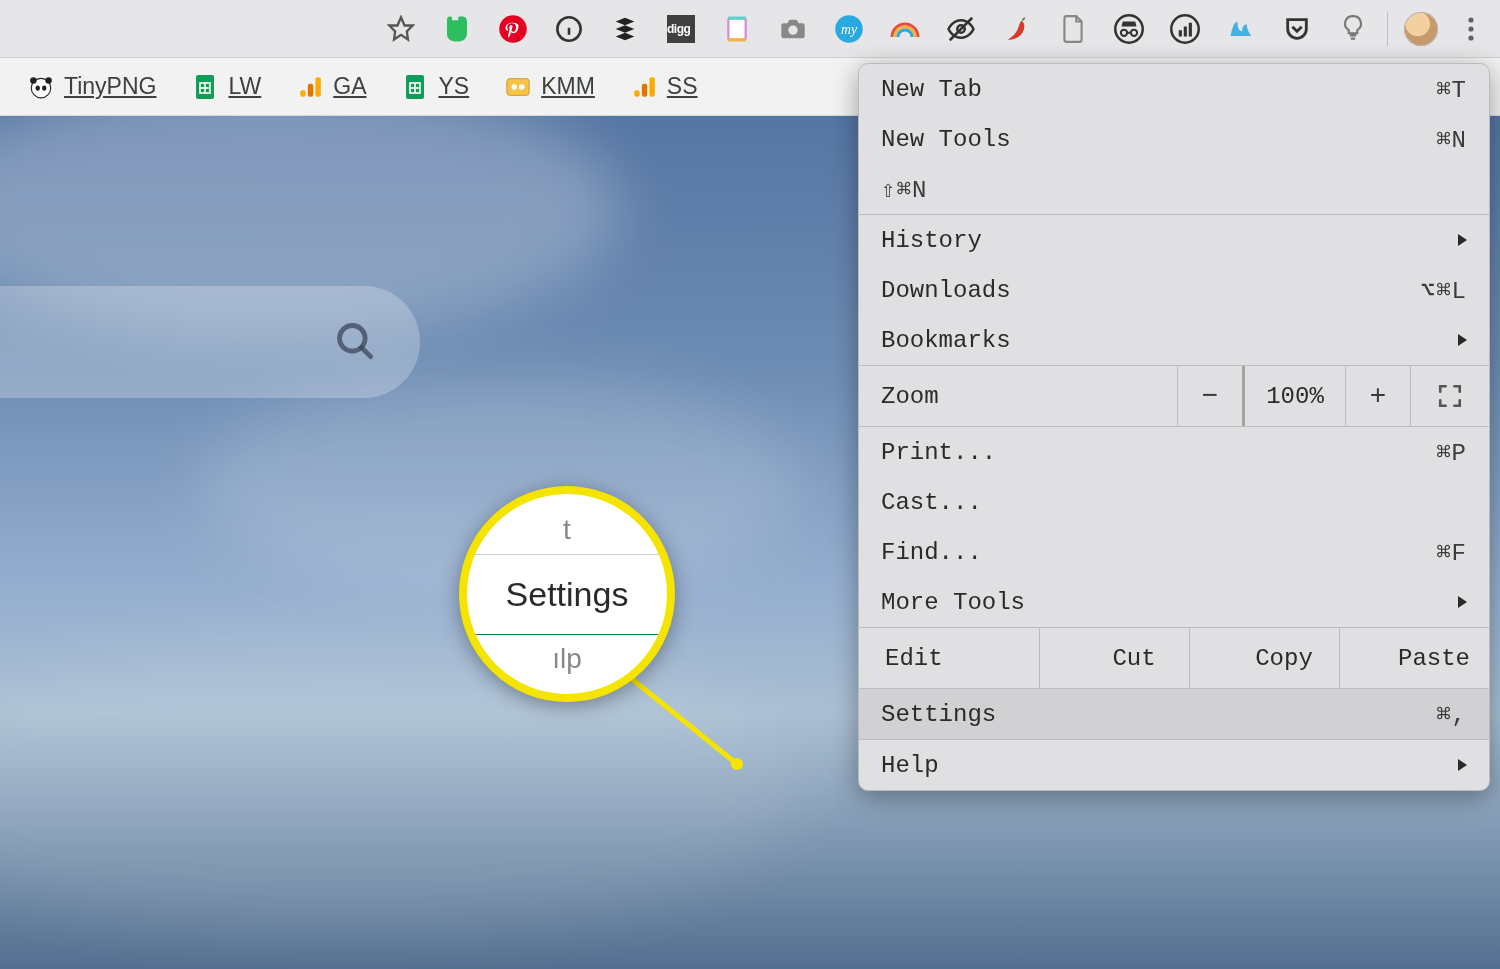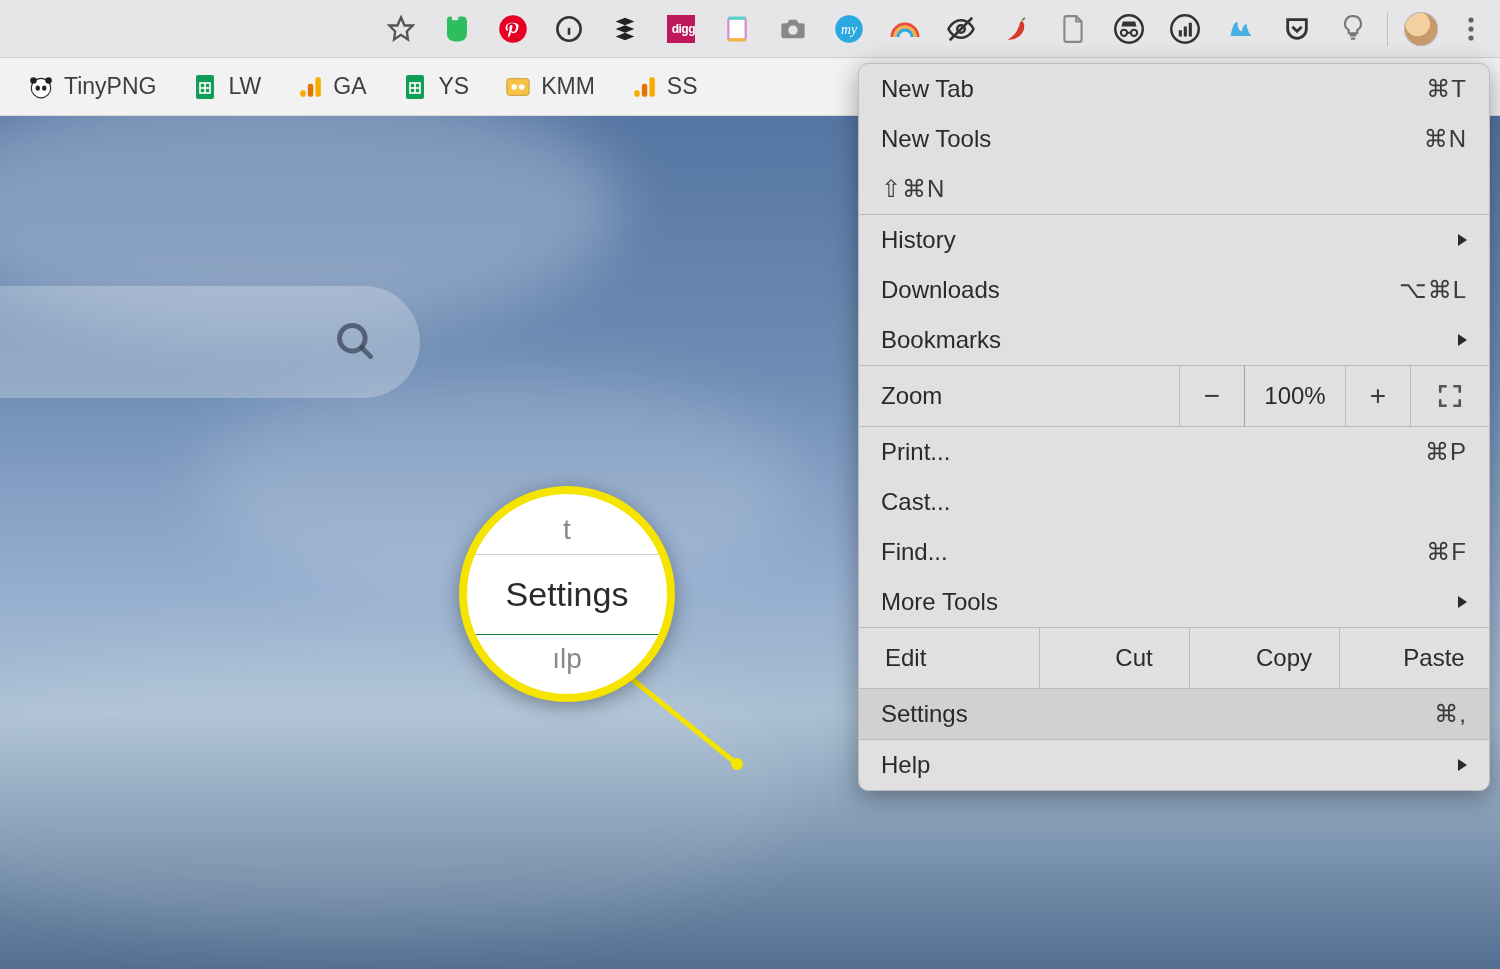--- a/index.html
+++ b/index.html
@@ -61,20 +61,21 @@
   .bookmarks-bar {
     height: 58px;
     background: #f2f2f3;
     display: flex;
     align-items: center;
     padding-left: 14px;
     border-bottom: 1px solid #d9d9db;
     box-sizing: border-box;
     font-size: 23px;
     color: #3c4043;
+    text-decoration: underline;
   }
   .bm-item {
     display: flex;
     align-items: center;
     gap: 10px;
     padding: 6px 14px;
     margin-right: 8px;
     border-radius: 6px;
   }
   .bm-icon {
@@ -119,20 +120,21 @@
     top: 63px;
     right: 10px;
     width: 630px;
     background: #e0e0e2;
     border: 1px solid #bcbcbe;
     border-radius: 10px;
     box-shadow: 0 6px 26px rgba(0,0,0,0.35);
     font-size: 24px;
     color: #2a2a2a;
     z-index: 50;
+    font-family: Liberation Mono, monospace;
   }
   .menu-row {
     display: flex;
     align-items: center;
     height: 50px;
     padding: 0 22px;
     justify-content: space-between;
   }
   .menu-row.highlight {
     background: #d1d1d3;
@@ -166,21 +168,21 @@
   }
   .zbtn {
     width: 64px;
     border-left:1px solid #bcbcbe;
     display:flex;align-items:center;justify-content:center;
     font-size:28px;
     color:#3a3a3c;
   }
   .zval {
     width:100px;
-    border-left:1px solid #a3a3a3;
+    border-left:3px solid #a3a3a3;
     display:flex;align-items:center;justify-content:center;
     font-size:24px;
   }
   .full-btn {
     width:78px;
     border-left:1px solid #bcbcbe;
     display:flex;align-items:center;justify-content:center;
   }
 
   
@@ -274,21 +276,21 @@
         <line x1="12" y1="7" x2="12" y2="7"></line>
         <line x1="12" y1="11" x2="12" y2="17"></line>
       </svg>
   </div>
   <div class="ext">
     <svg width="28" height="28" viewBox="0 0 24 24" fill="#222">
         <path d="M12 2l10 4-10 4L2 6l10-4zm0 8l10 4-10 4-10-4 10-4zm0 8l10 4-10 4-10-4 10-4z" transform="scale(0.8) translate(3 1)"></path>
       </svg>
   </div>
   <div class="ext">
-    <div style="width:28px;height:28px;background:#be185d;color:#fff;font:bold 12px/28px sans-serif;text-align:right;letter-spacing:-0.5px">digg</div>
+    <div style="width:28px;height:28px;background:#404040;color:#fff;font:bold 12px/28px sans-serif;text-align:left;letter-spacing:-0.5px">digg</div>
   </div>
   <div class="ext">
     <svg width="26" height="26" viewBox="0 0 24 24">
         <rect x="4" y="2" width="16" height="20" rx="2" fill="#fff" stroke="#d48ad1" stroke-width="2"></rect>
         <path d="M4 2h16" stroke="#5bd1c9" stroke-width="3"></path>
         <path d="M4 22h16" stroke="#f5b042" stroke-width="3"></path>
       </svg>
   </div>
   <div class="ext">
     <svg width="28" height="28" viewBox="0 0 24 24" fill="#888">

